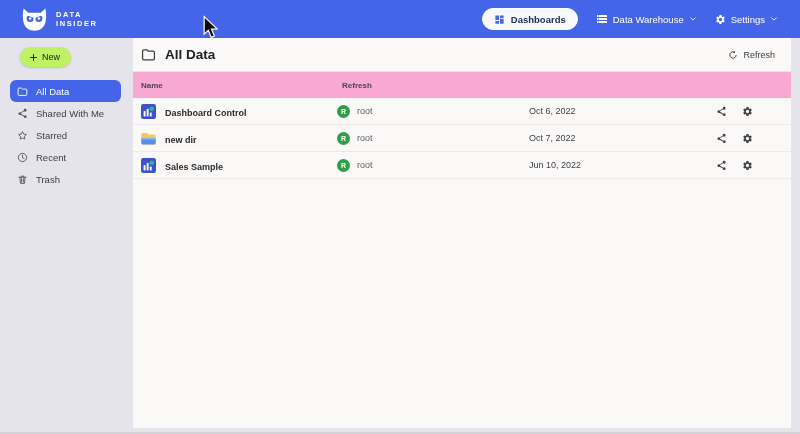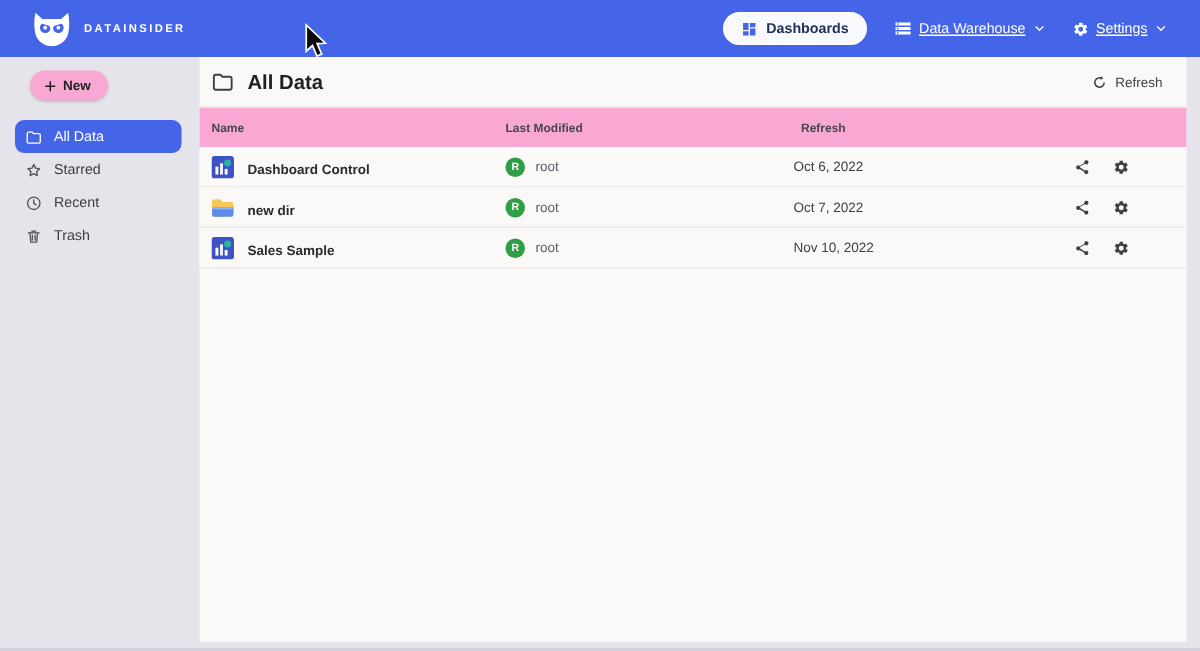--- a/index.html
+++ b/index.html
@@ -5,39 +5,39 @@
   * { margin:0; padding:0; box-sizing:border-box; }
   html,body { background:#cfced6; }
   body { font-family:"Liberation Sans","DejaVu Sans",sans-serif; }
   .app { position:relative; width:800px; height:434px; background:#e5e4ea;
          overflow:hidden; border-bottom:2px solid #d2d1d9; }
 
   
   .navbar { height:38px; background:var(--accent,#4565e8); display:flex;
             align-items:center; padding:0 22px; color:#fff; }
   .brand { display:flex; align-items:center; gap:9px; }
-  .brand-text { display:flex; flex-direction:row; line-height:1.25; }
+  .brand-text { display:flex; flex-direction:column; line-height:1.25; }
   .brand-text span { font-size:7.5px; font-weight:bold; letter-spacing:1.6px; }
   .nav-right { margin-left:auto; display:flex; align-items:center; gap:18px; }
   .nav-pill { display:flex; align-items:center; gap:6px; background:#f8f9fd;
               border:1px solid #ffffff; border-radius:12px; height:22px;
               padding:0 11px; color:#232f55; font-size:9.5px; font-weight:bold;
               cursor:pointer; }
   .nav-item { display:flex; align-items:center; gap:5px; font-size:9.5px;
-              color:#fff; cursor:pointer;text-decoration:underline; }
+              color:#fff; cursor:pointer; }
   .chev { width:8px; height:8px; }
 
   
   .body { display:flex; height:396px; }
 
   
   .sidebar { width:125px; flex:0 0 125px; padding-top:9px; }
   .new-btn { margin-left:20px; height:20px; min-width:42px; display:inline-flex;
-             align-items:center; gap:4px; background:#f9a8d4; border-radius:11px;
-             padding:0 11px 0 9px; font-size:9px; font-weight:bold; color:#222;
+             align-items:center; gap:4px; background:#bef264; border-radius:11px;
+             padding:0 11px 0 9px; font-size:9px; font-weight:normal; color:#222;
              box-shadow:0 1px 2px rgba(0,0,0,.18); cursor:pointer; }
   .side-list { margin-top:13px; padding:0 4px 0 10px; display:flex;
                flex-direction:column; }
   .side-item { height:22px; display:flex; align-items:center; gap:8px;
                padding:0 0 0 7px; border-radius:6px; font-size:9.5px;
                color:#3c3c43; cursor:pointer; }
   .side-item .si { width:11px; height:11px; color:#55565c; flex:0 0 11px; }
   .side-item.active { background:var(--accent,#4565e8); color:#fff; }
   .side-item.active .si { color:#fff; }
 
@@ -190,20 +190,26 @@
 
       <nav class="side-list">
         <div class="side-item active">
           <svg class="si" viewBox="0 0 24 24">
               <use href="#i-folder-outline"></use>
             </svg>
           <span>All Data</span>
         </div>
         <div class="side-item">
           <svg class="si" viewBox="0 0 24 24">
+              <use href="#i-share"></use>
+            </svg>
+          <span>Shared With Me</span>
+        </div>
+        <div class="side-item">
+          <svg class="si" viewBox="0 0 24 24">
               <use href="#i-star"></use>
             </svg>
           <span>Starred</span>
         </div>
         <div class="side-item">
           <svg class="si" viewBox="0 0 24 24">
               <use href="#i-clock"></use>
             </svg>
           <span>Recent</span>
         </div>
@@ -226,21 +232,20 @@
           <svg viewBox="0 0 24 24">
             <path d="M19.5 12a7.5 7.5 0 1 1-3-6" fill="none" stroke="currentColor" stroke-width="2.4"></path>
             <path d="M16 1.5l1 5-5 .6z" fill="currentColor"></path>
           </svg>
           <span>Refresh</span>
         </div>
       </div>
 
       <div class="grid thead">
         <div>Name</div>
-        <div>Last Modified</div>
         <div style="padding-left:5px">Refresh</div>
       </div>
 
       <div id="tbody">
   <div class="grid trow">
     <div class="name-cell">
       <span class="file-icon">
         <svg viewBox="0 0 20 20" width="15" height="15">
                   <use href="#i-dashfile"></use>
                 </svg>
@@ -303,21 +308,21 @@
                   <use href="#i-dashfile"></use>
                 </svg>
       </span>
 
       <span class="fname">Sales Sample</span>
     </div>
     <div class="owner-cell">
       <span class="avatar">R</span>
       <span class="owner-name">root</span>
     </div>
-    <div>Nov 10, 2022</div>
+    <div>Jun 10, 2022</div>
     <div class="action-cell">
       <span class="action-icon">
         <svg viewBox="0 0 24 24">
                   <use href="#i-share"></use>
                 </svg>
       </span>
       <span class="action-icon">
         <svg viewBox="0 0 24 24">
                   <use href="#i-gear"></use>
                 </svg>

